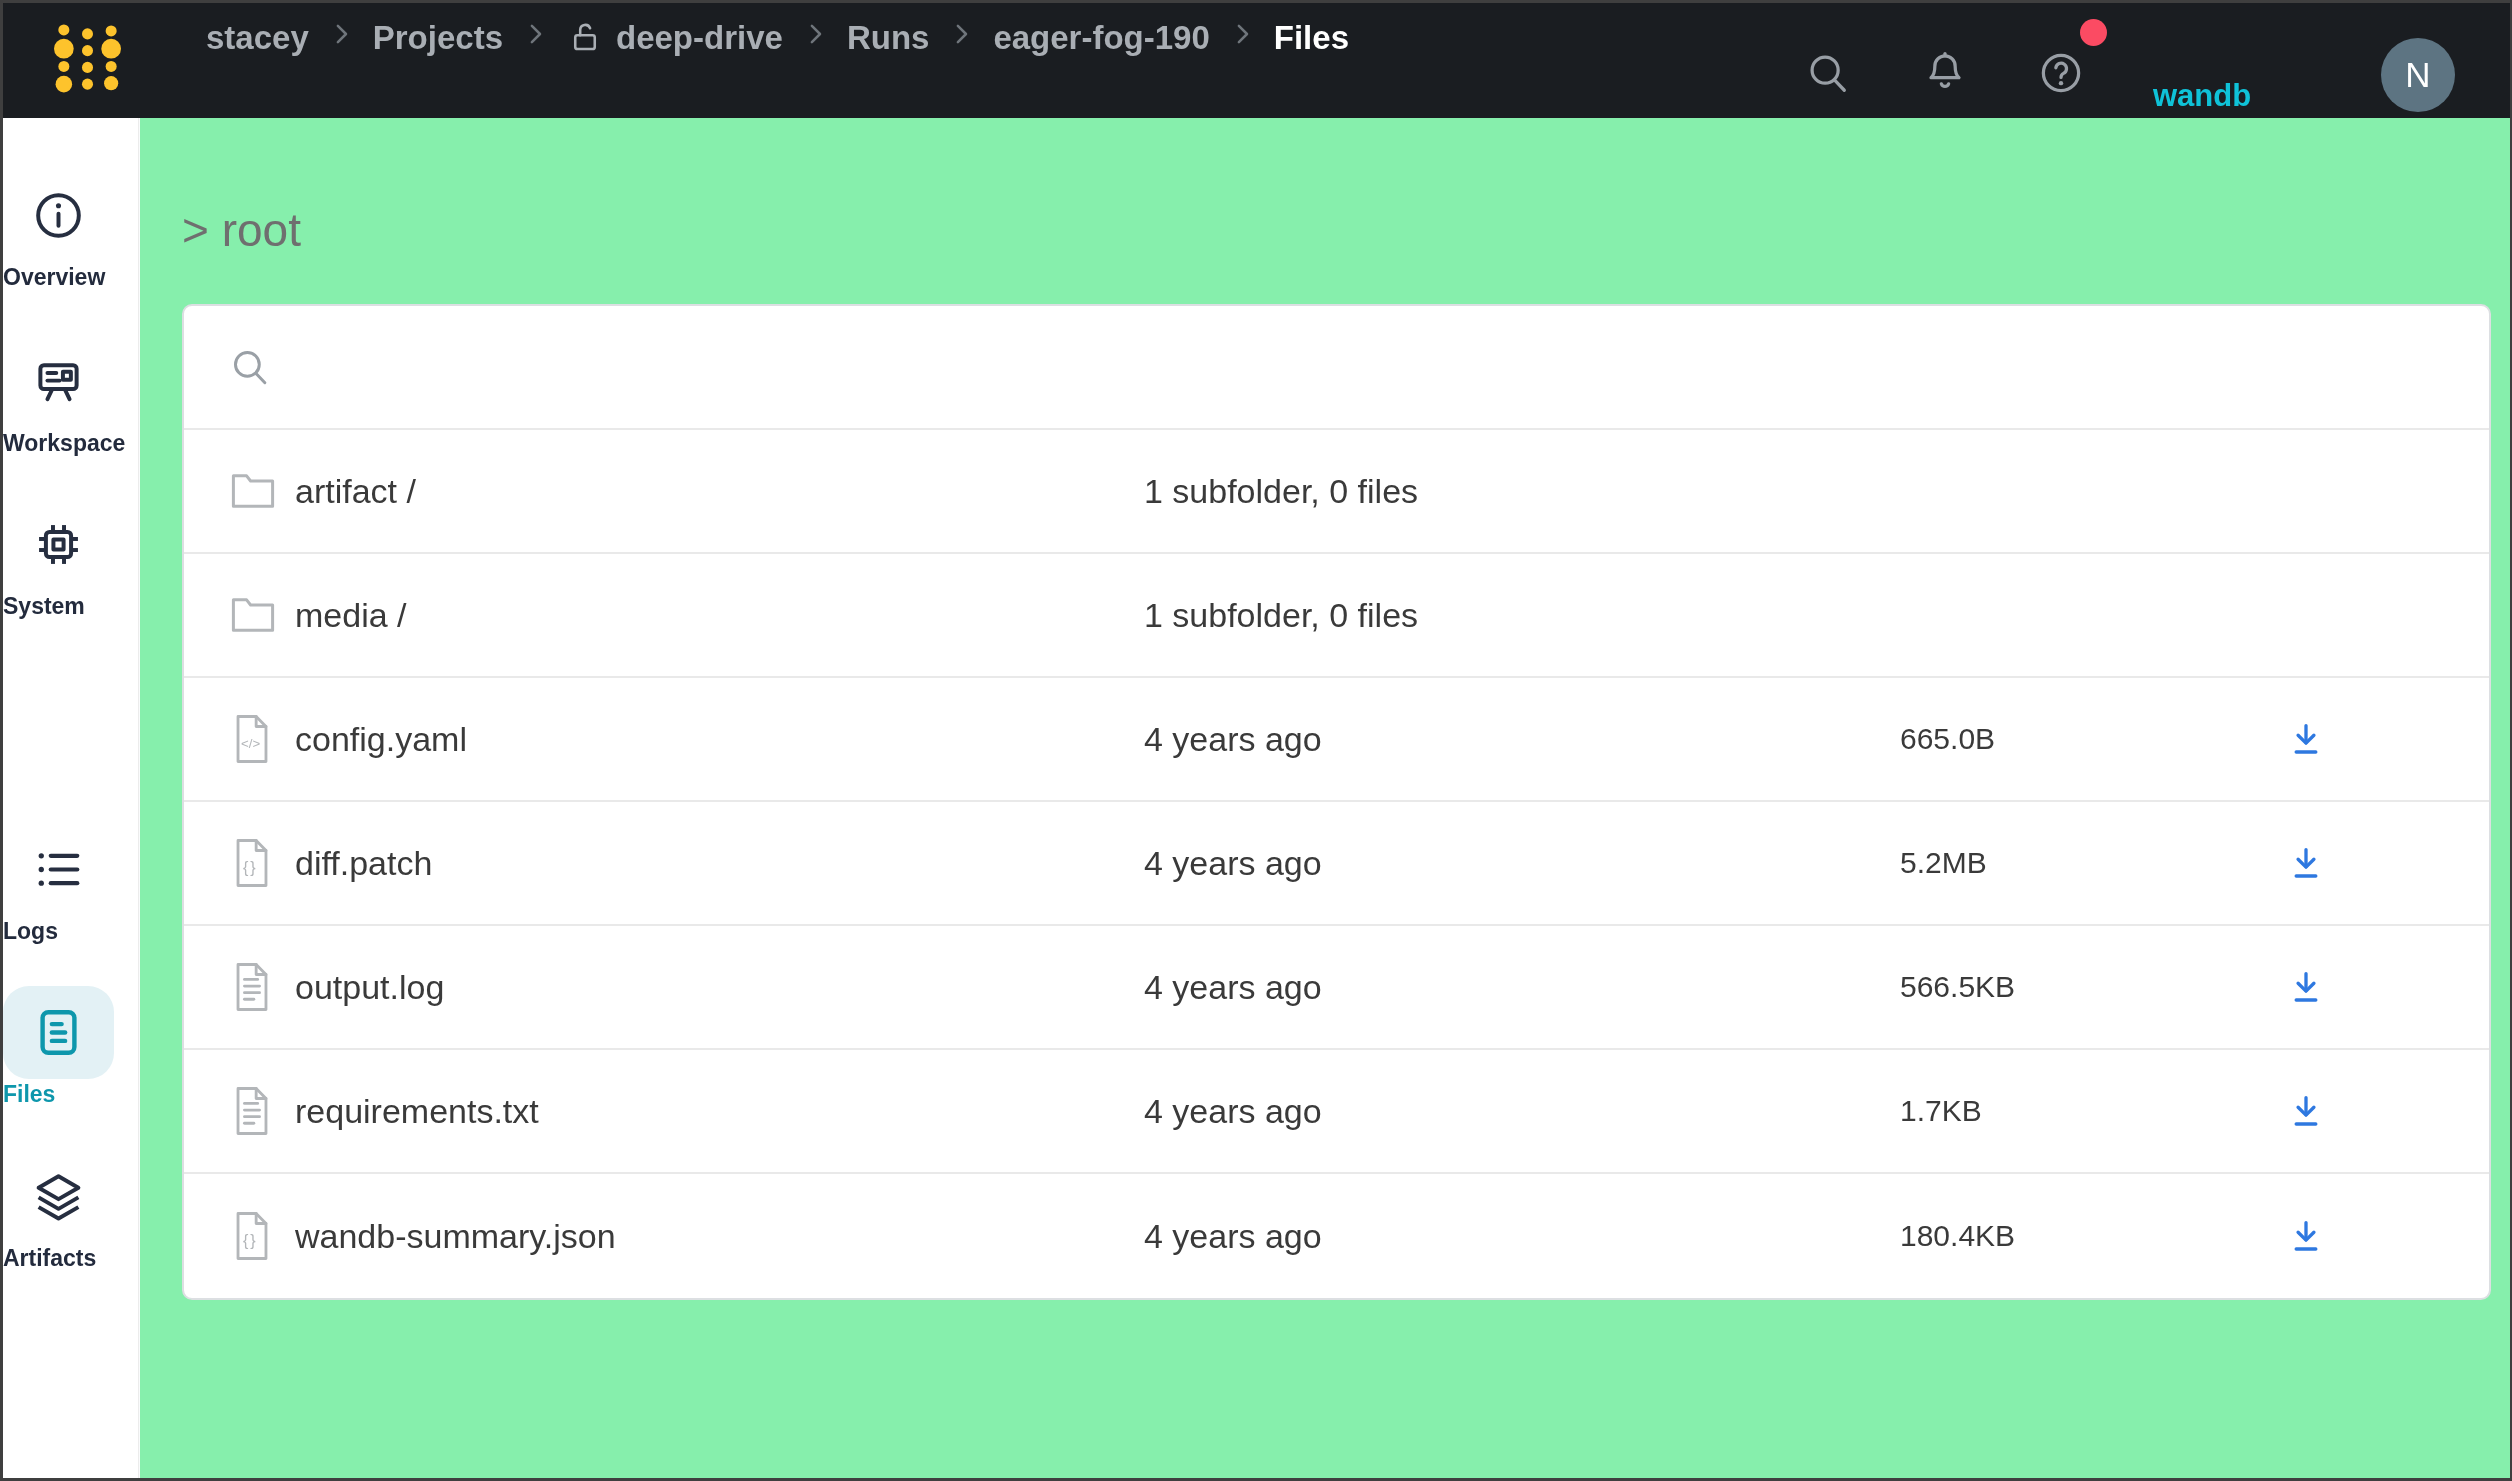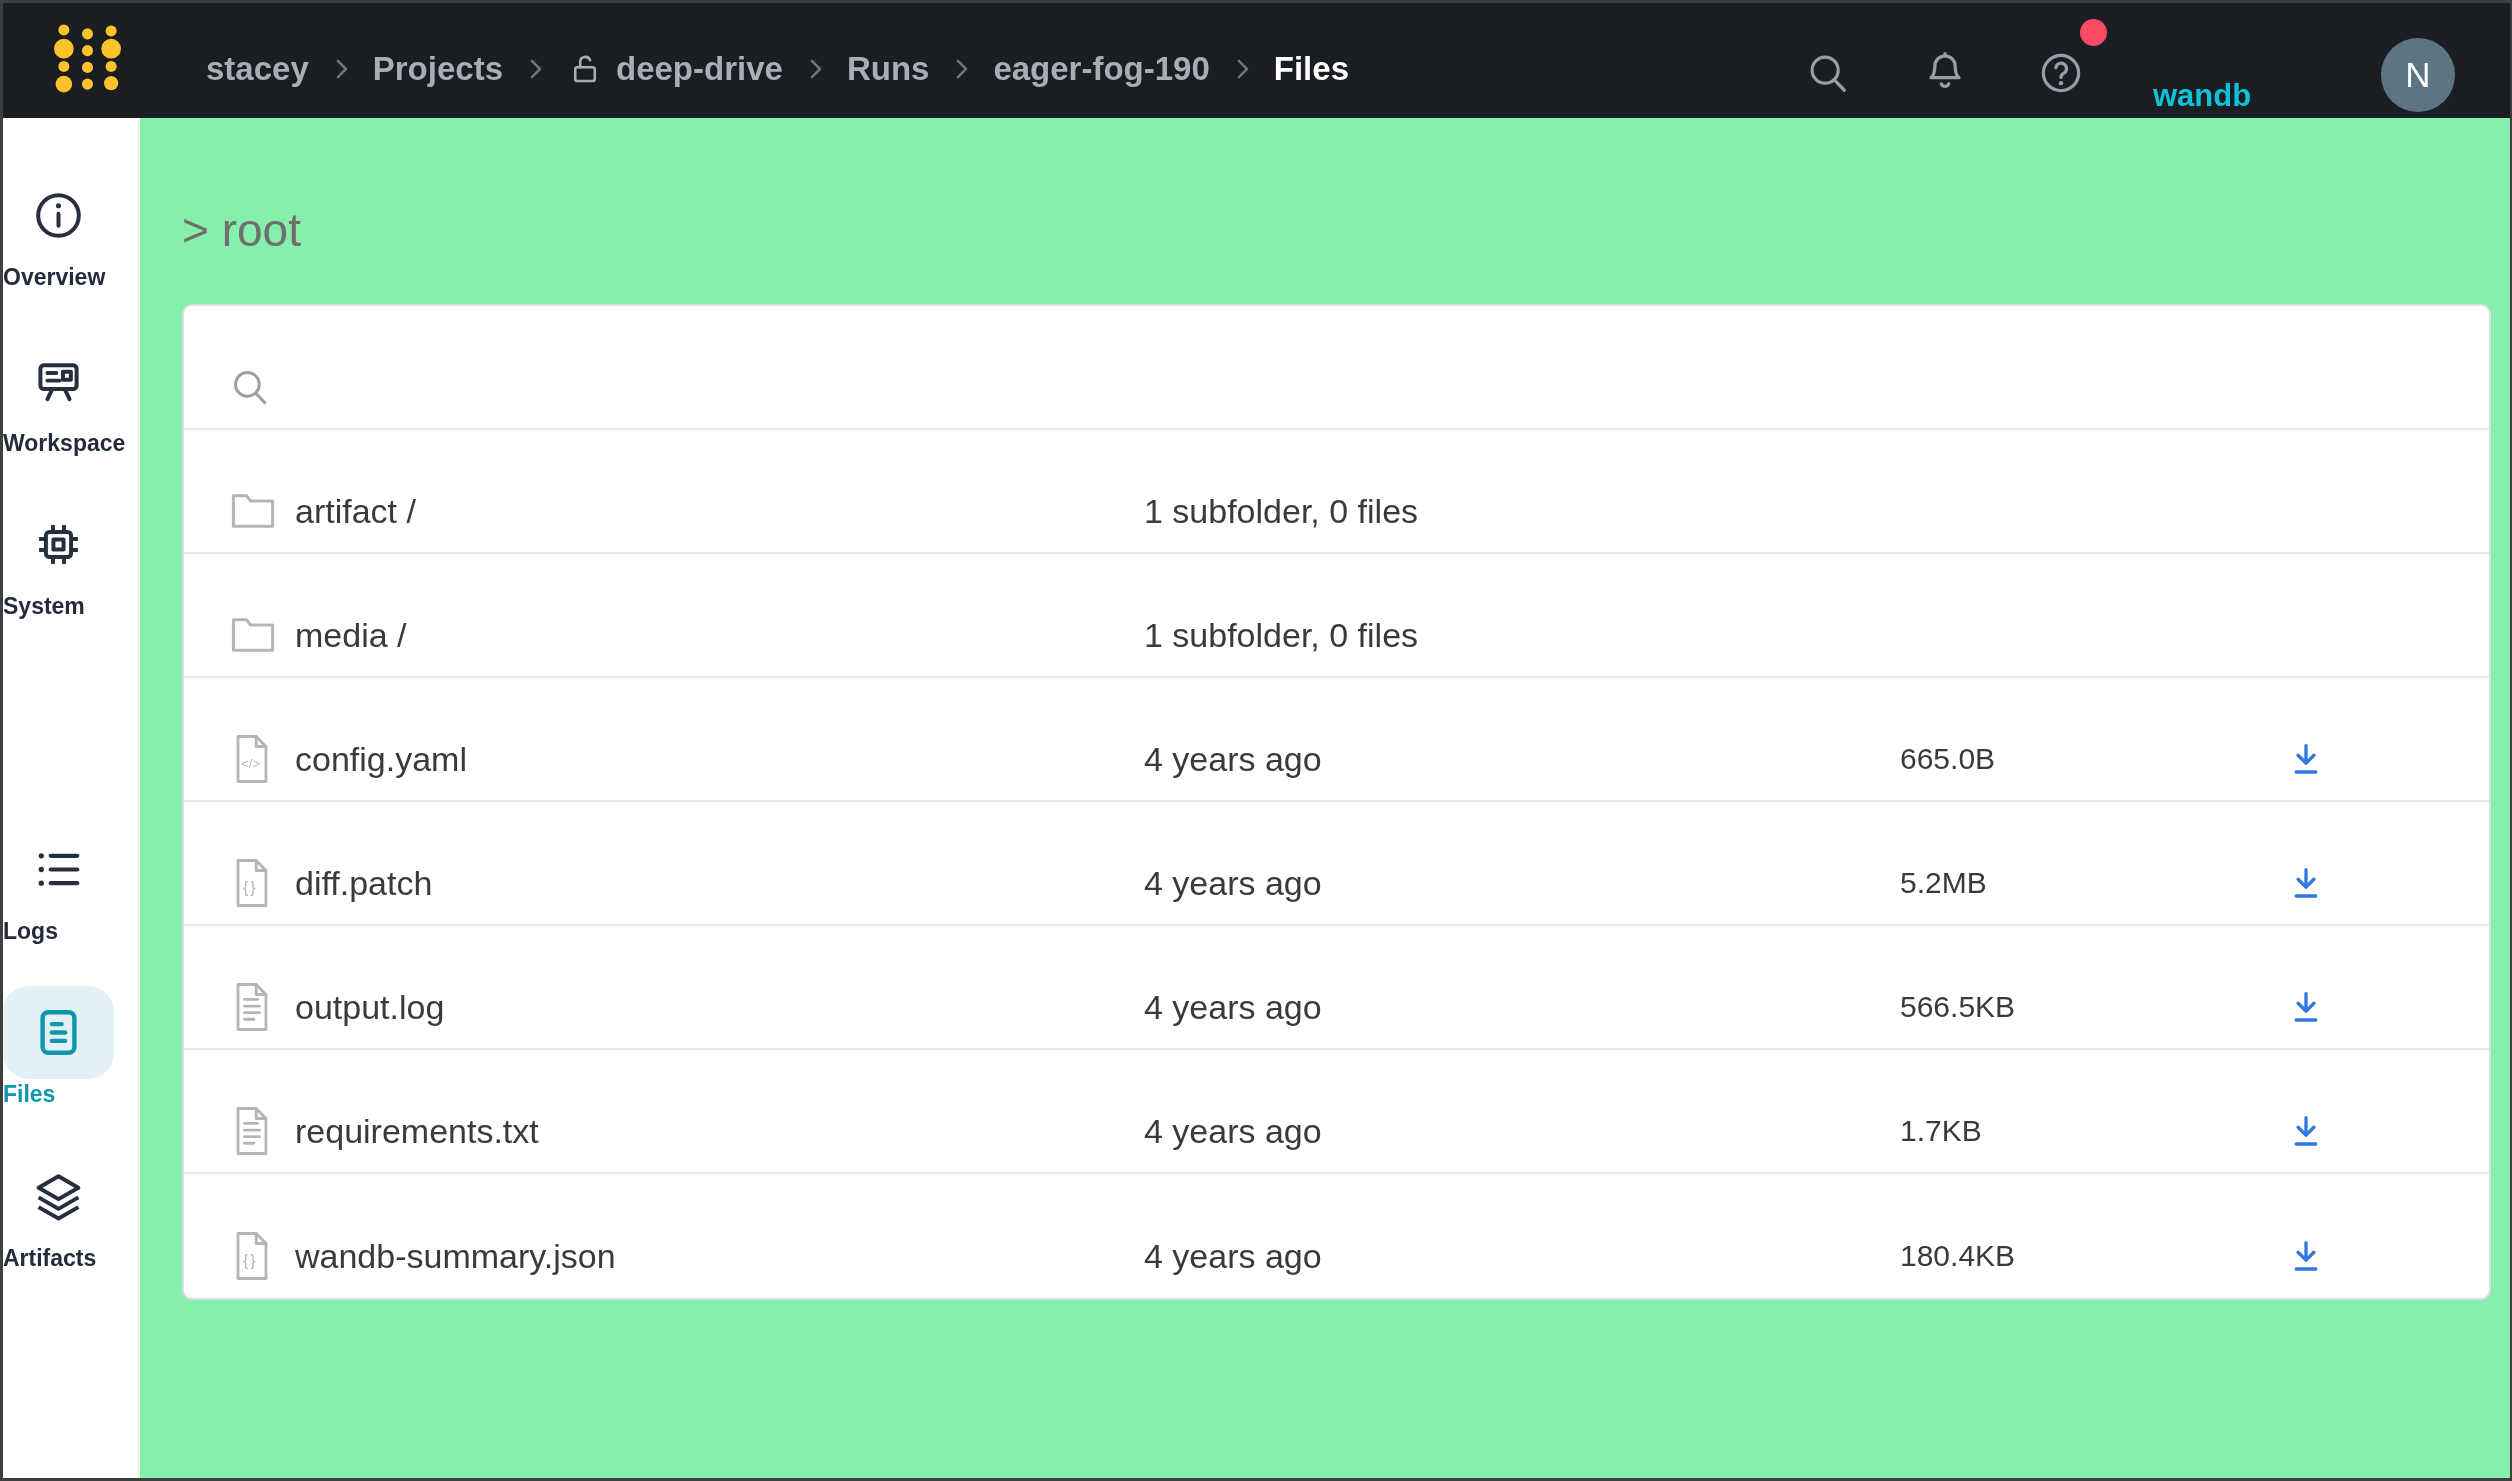--- a/index.html
+++ b/index.html
@@ -5,21 +5,21 @@
   * { margin:0; padding:0; box-sizing:border-box; }
   html,body { margin:0; background:#e9e9e9; }
   .screen{
     position:relative; width:2513px; height:1481px;
     border:3px solid #3f3f3f; background:#fafbfc;
     font-family:"Liberation Sans", sans-serif; overflow:hidden;
   }
   
   .topbar{ position:absolute; left:0; top:0; width:100%; height:115px; background:#1a1d21; }
   .logo{ position:absolute; left:51px; top:15px; }
-  .breadcrumb{ position:absolute; left:203px; top:0; height:115px; display:flex; align-items:center; padding-top:16px; gap:17px; }
+  .breadcrumb{ position:absolute; left:203px; top:0; height:115px; display:flex; padding-top:16px; gap:17px; }
   .crumb{ font-size:33px; font-weight:600; color:#a9aeb4; white-space:nowrap; cursor:pointer; }
   .crumb.current{ color:#ffffff; }
   .sep{ width:30px; height:30px; color:#6f757b; display:inline-flex; }
   .sep svg{ width:30px; height:30px; }
   .lockicon{ width:36px; height:36px; color:#a9aeb4; display:inline-flex; margin-right:-4px; }
   .lockicon svg{ width:36px; height:36px; }
   .tb-icon{ position:absolute; width:46px; height:46px; color:#989ea5; cursor:pointer; }
   .tb-icon svg{ width:46px; height:46px; }
   .tb-search{ left:1802px; top:47px; }
   .tb-bell{ left:1919px; top:45px; }
@@ -37,21 +37,21 @@
   .sb-label{ font-size:23px; font-weight:700; color:#232b3d; margin-top:2px; }
   .sb-item.active .sb-iconwrap{ background:#e3f1f5; color:#0e97ac; }
   .sb-item.active .sb-label{ color:#0e97ac; }
   
   .main{ position:absolute; left:137px; top:115px; right:0; bottom:0; background:#86efac; }
   .root-label{ position:absolute; left:42px; top:85px; font-size:46px; color:#6f6f6f; cursor:pointer; }
   .panel{ position:absolute; left:42px; top:186px; width:2309px; background:#ffffff;
           border:2px solid #dcdfe2; border-radius:10px; overflow:hidden; }
   .row{ position:relative; height:124px; border-bottom:2px solid #e9e9e9; }
   .row:last-child{ border-bottom:none; }
-  .cell{ position:absolute; top:50%; transform:translateY(-50%);margin-top:20px; }
+  .cell{ position:absolute; top:50%; transform:translateY(-50%); }
   .icon-cell{ left:45px; color:#b3b6b9; display:flex; }
   .icon-cell svg{ width:46px; height:51px; }
   .icon-cell[data-name="folder-icon"] svg{ width:48px; height:40px; }
   .icon-cell[data-name="search-icon"] svg{ width:42px; height:42px; }
   .icon-cell[data-name="search-icon"]{ color:#9aa0a6; }
   .name-cell{ left:111px; font-size:34px; color:#3a3a3a; cursor:pointer; white-space:nowrap; }
   .info-cell{ left:960px; font-size:34px; color:#3a3a3a; white-space:nowrap; }
   .size-cell{ left:1716px; font-size:30px; color:#3a3a3a; }
   .dl-cell{ left:2103px; background:none; border:none; color:#2e78e0; cursor:pointer; display:flex; padding:0; }
   .dl-cell svg{ width:38px; height:38px; }

